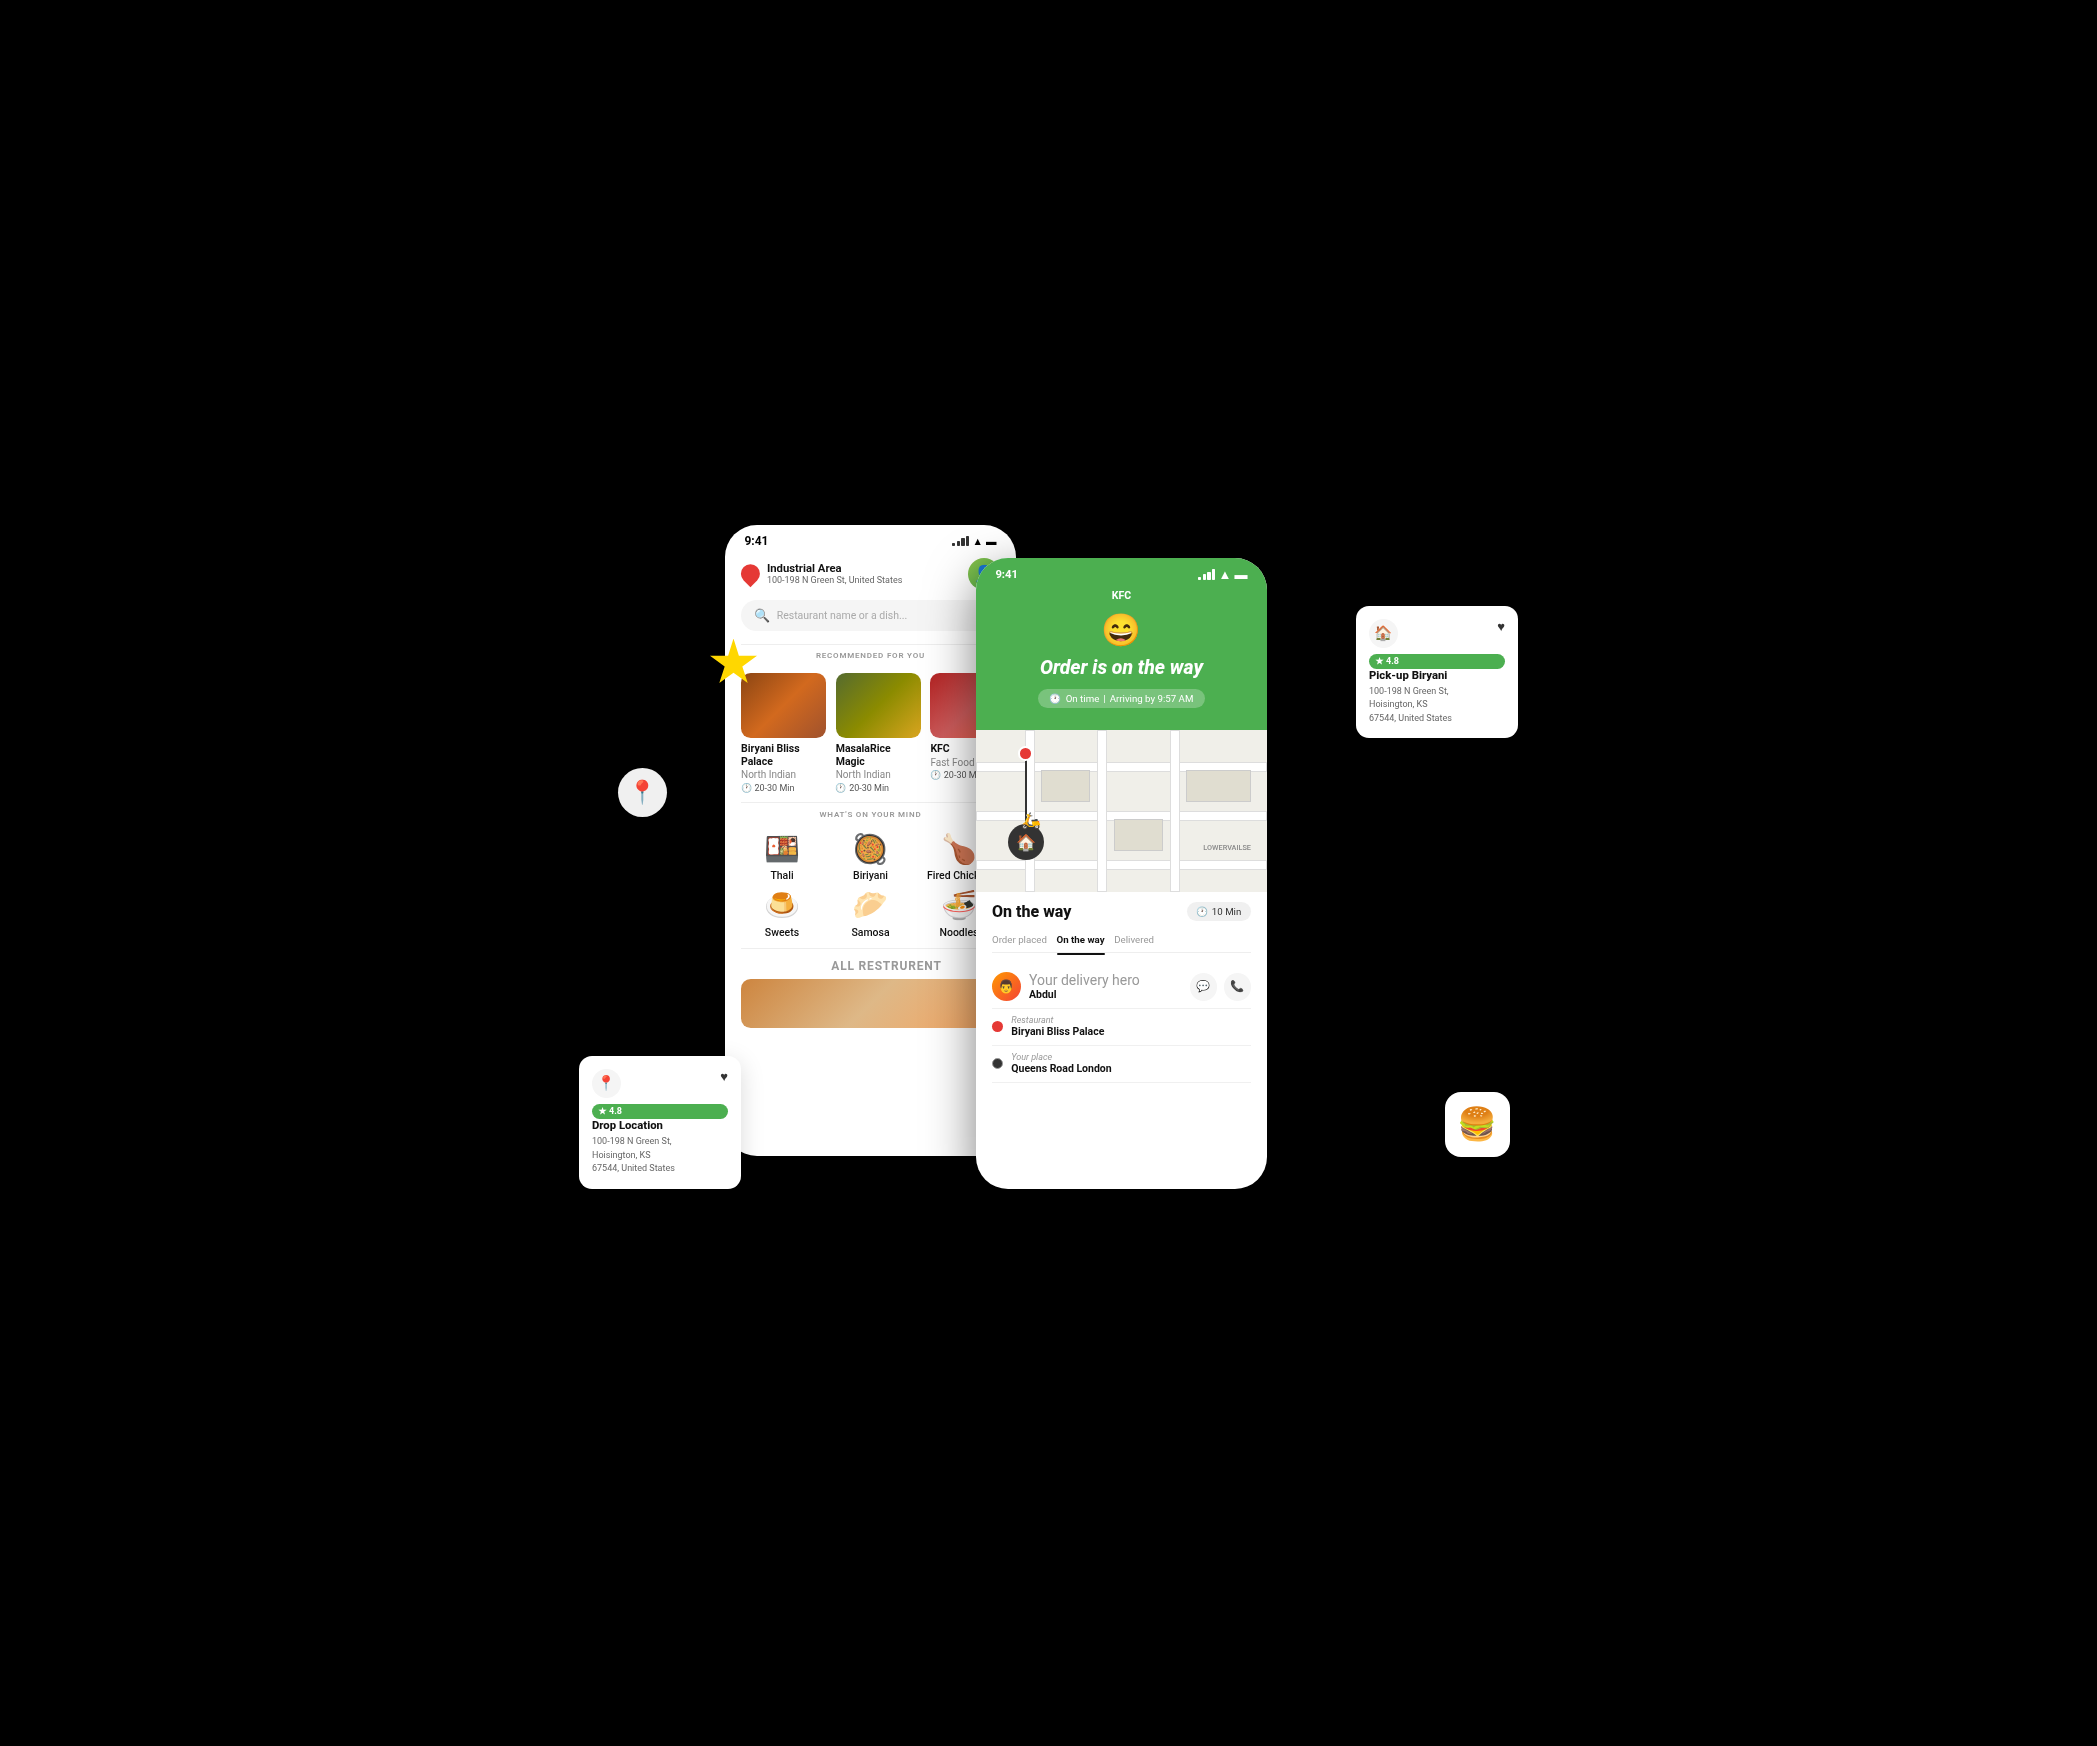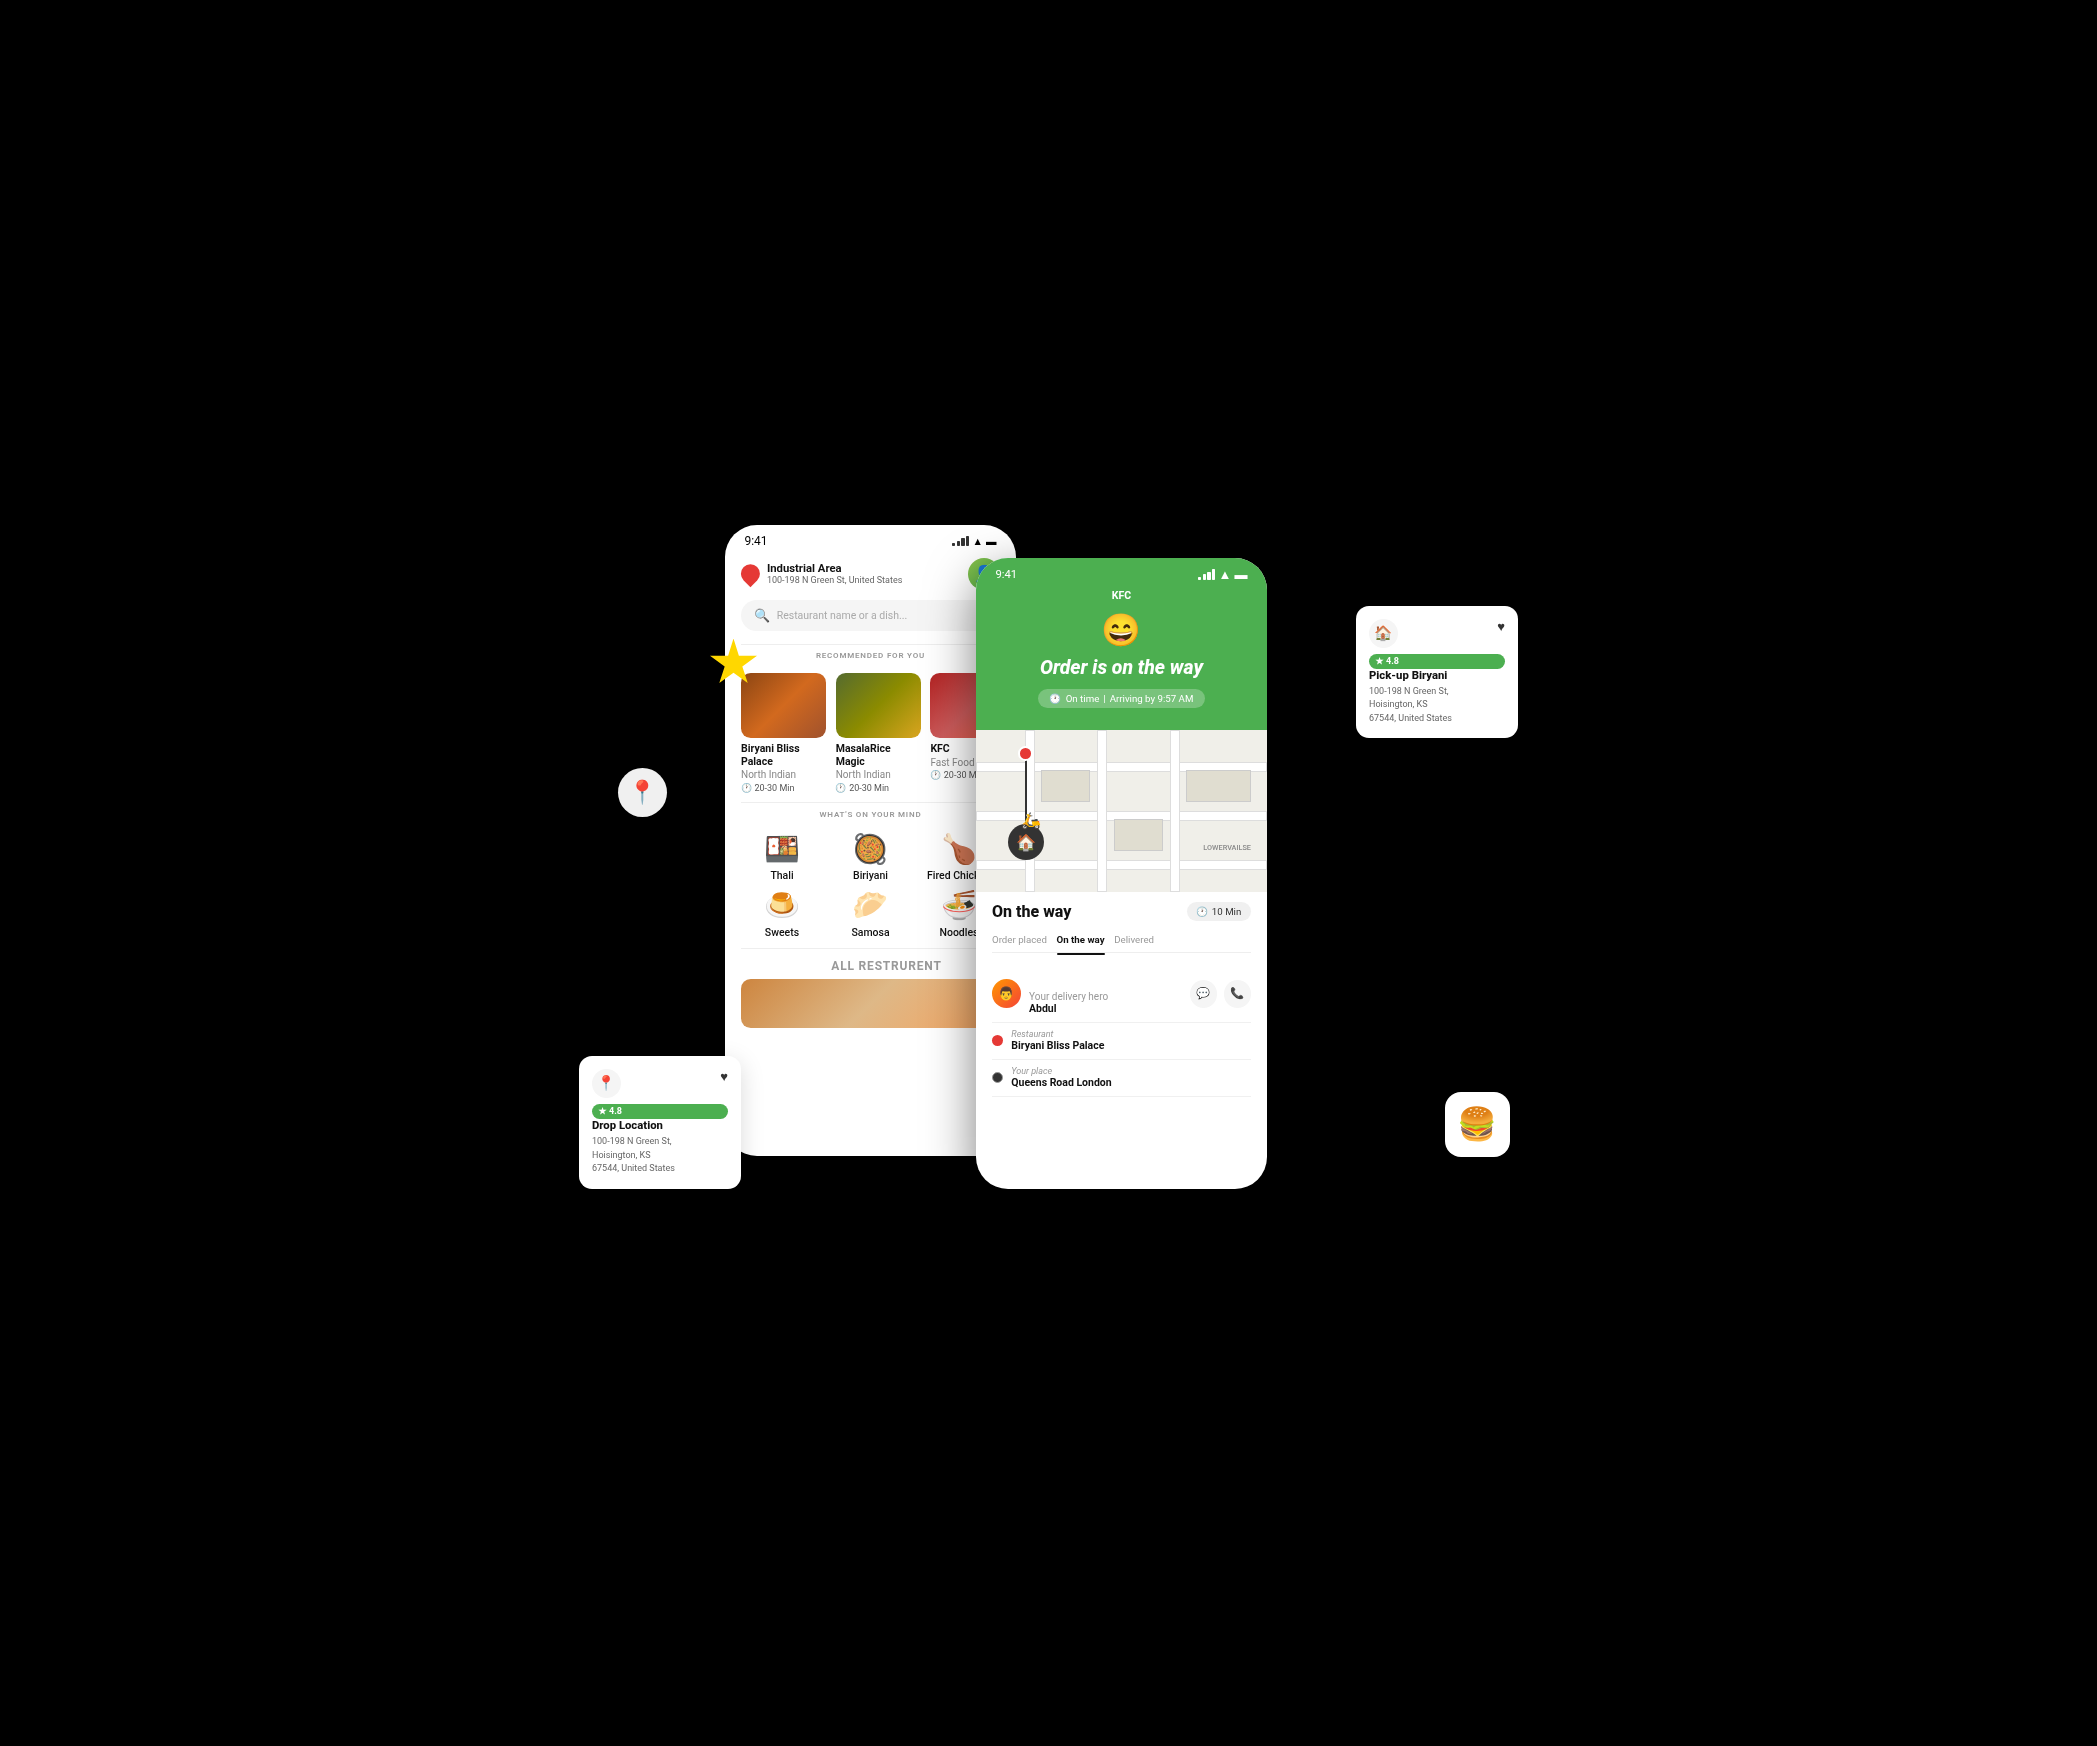--- a/index.html
+++ b/index.html
@@ -57,21 +57,21 @@
       z-index: 5;
     }
     .phone-status-bar {
       display: flex;
       justify-content: space-between;
       align-items: center;
       padding: 9.7px 19.4px 3.2px;
       font-size: 10.5px;
       font-weight: 600;
     }
-    .status-time { font-weight: 400; font-size: 12px; }
+    .status-time { font-weight: 700; font-size: 12px; }
     .status-icons { display: flex; gap: 3.2px; align-items: center; }
     .signal-bars { display: flex; gap: 1.6px; align-items: flex-end; }
     .signal-bar { width: 3.2px; background: #333; border-radius: 0.8px; }
     .sb1 { height: 3.2px; }
     .sb2 { height: 5.7px; }
     .sb3 { height: 8px; }
     .sb4 { height: 10.5px; }
     .wifi-icon { font-size: 10.5px; }
     .battery-icon { font-size: 10.5px; }
 
@@ -397,21 +397,21 @@
       width: 29px;
       height: 29px;
       border-radius: 50%;
       background: linear-gradient(135deg, #FF9800, #F44336);
       display: flex;
       align-items: center;
       justify-content: center;
       font-size: 13px;
     }
     .delivery-info-text {}
-    .delivery-info-sublabel { font-size: 10px; color: #999; margin-top: 19px; }
+    .delivery-info-sublabel { font-size: 14px; color: #999; }
     .delivery-info-name { font-size: 10.5px; font-weight: 700; color: #111; }
     .delivery-action-icons { display: flex; gap: 6.5px; }
     .action-btn {
       width: 27.5px;
       height: 27.5px;
       border-radius: 50%;
       background: #f5f5f5;
       display: flex;
       align-items: center;
       justify-content: center;

